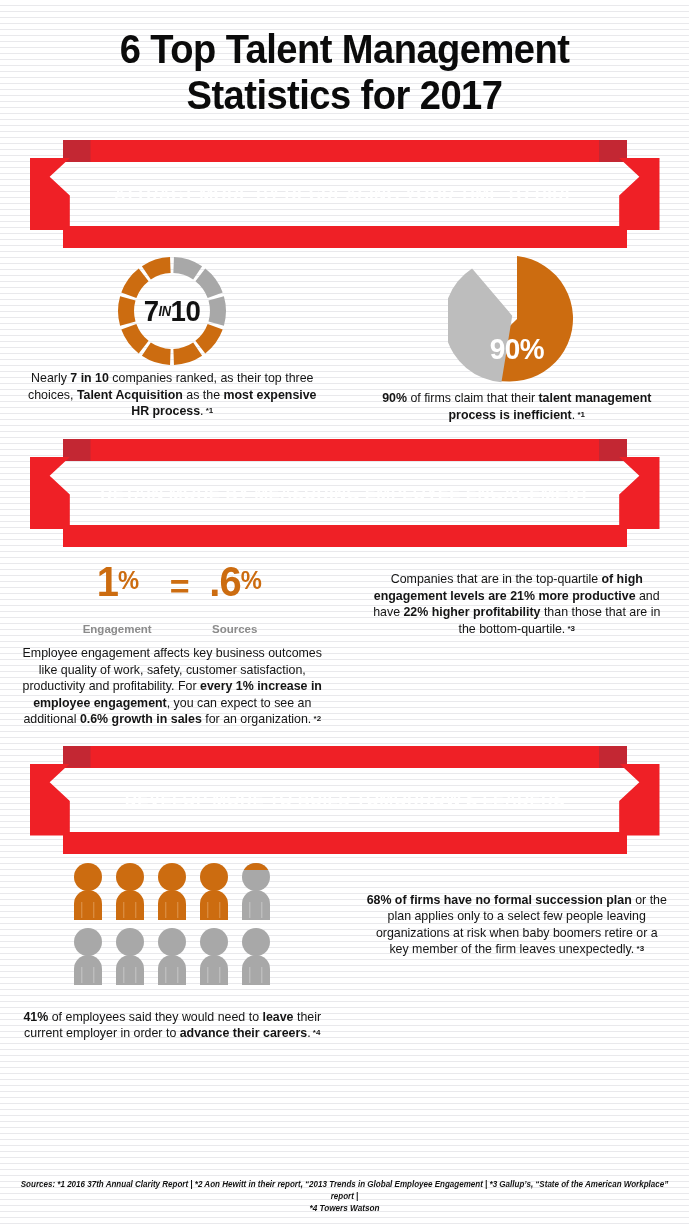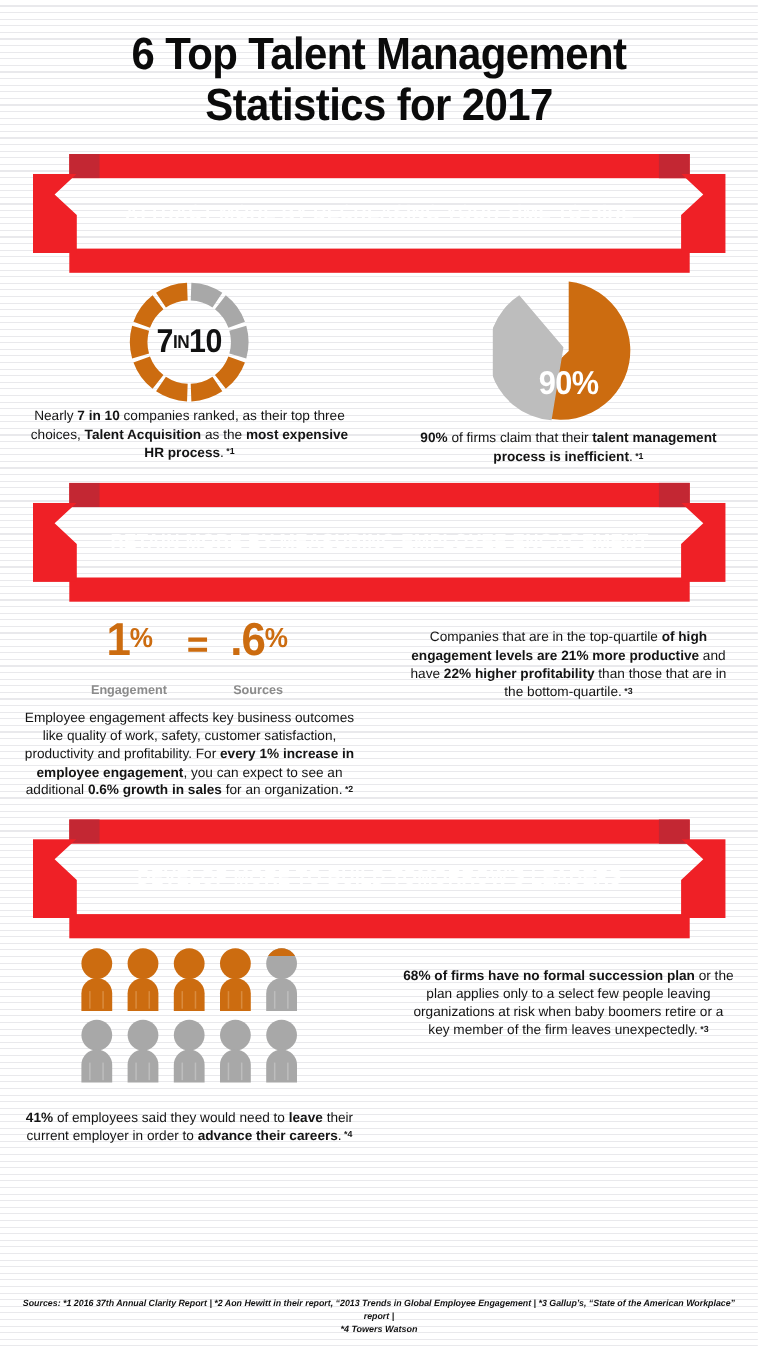--- a/index.html
+++ b/index.html
@@ -84,21 +84,21 @@
   .fn{font-size:8px;vertical-align:2px;font-weight:bold;}
 
   
   .viz{display:flex;align-items:center;justify-content:center;}
   .donut-wrap{position:relative;width:118px;height:118px;}
   .donut-label{
     position:absolute;inset:0;display:flex;align-items:center;
     justify-content:center;color:#111;font-weight:bold;font-size:30px;
     letter-spacing:-0.5px;transform:scaleX(0.92);
   }
-  .donut-label .in{font-size:17px;vertical-align:5px;}
+  .donut-label .in{font-size:14px;vertical-align:5px;font-style:italic;}
 
   
   .pie-wrap{position:relative;width:138px;height:138px;}
   .pie-label{
     position:absolute;left:0;right:0;top:58%;
     text-align:center;color:#fff;font-weight:bold;font-size:30px;
     letter-spacing:-0.5px;transform:scaleX(0.93);
   }
 
   
@@ -346,21 +346,21 @@
               <path d="M4 58 V42 a14 14 0 0 1 28 0 V58 Z" fill="#a8a8a8"></path>
               <rect x="11" y="40" width="1.4" height="16" fill="#bdbdbd"></rect>
               <rect x="23" y="40" width="1.4" height="16" fill="#bdbdbd"></rect>
             </svg>
         </div>
       </div>
       <div class="caption" style="margin-top:22px;"><b>41%</b><span> of employees said they would need to </span><b>leave</b><span> their current employer in order to </span><b>advance their careers</b><span>.</span><span class="fn"> *4</span></div>
     </div>
 
     <div class="col">
-      <div class="caption" style="margin-top:18px;"><b>68% of firms have no formal succession plan</b><span> or the plan applies only to a select few people leaving organizations at risk when baby boomers retire or a key member of the firm leaves unexpectedly.</span><span class="fn"> *3</span></div>
+      <div class="caption" style="margin-top:30px;"><b>68% of firms have no formal succession plan</b><span> or the plan applies only to a select few people leaving organizations at risk when baby boomers retire or a key member of the firm leaves unexpectedly.</span><span class="fn"> *3</span></div>
     </div>
   </div>
 
   <div class="sources">
     <span class="srcline1">Sources: *1 2016 37th Annual Clarity Report | *2 Aon Hewitt in their report, “2013 Trends in Global Employee Engagement | *3 Gallup’s, “State of the American Workplace” report |</span>
     <span>*4 Towers Watson</span>
   </div>
 
 </div>
 

